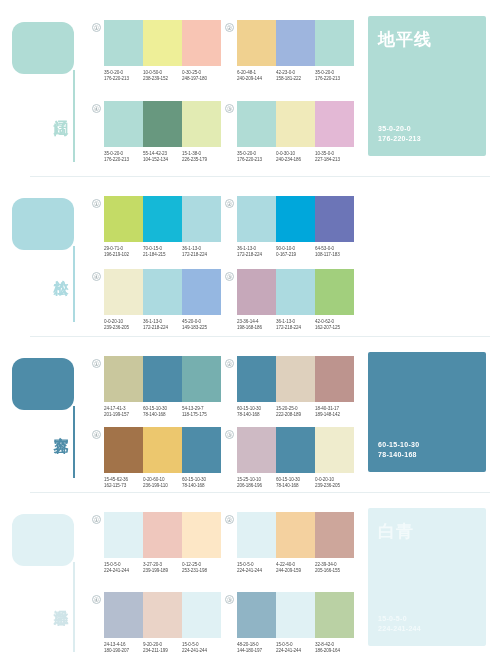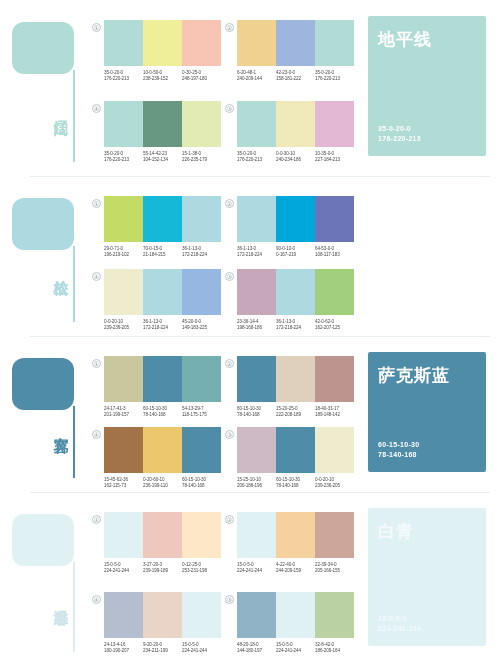--- a/index.html
+++ b/index.html
@@ -430,21 +430,20 @@
               </div>
               <div>
                 <span class="cmyk">0-0-20-10</span>
                 <span class="rgb">239-236-205</span>
               </div>
             </div>
           </div>
         </div>
         <div class="cardcol">
           <div class="card" style="background: rgb(78, 140, 168); height: 120px;">
-            <div class="card-title">萨克斯蓝</div>
             <div class="card-codes">
               <div>60-15-10-30</div>
               <div>78-140-168</div>
             </div>
           </div>
         </div>
       </div>
       <div class="section" style="height: 174px;">
         <div class="divider" style="top: 0px;"></div>
         <div class="leftcol">

